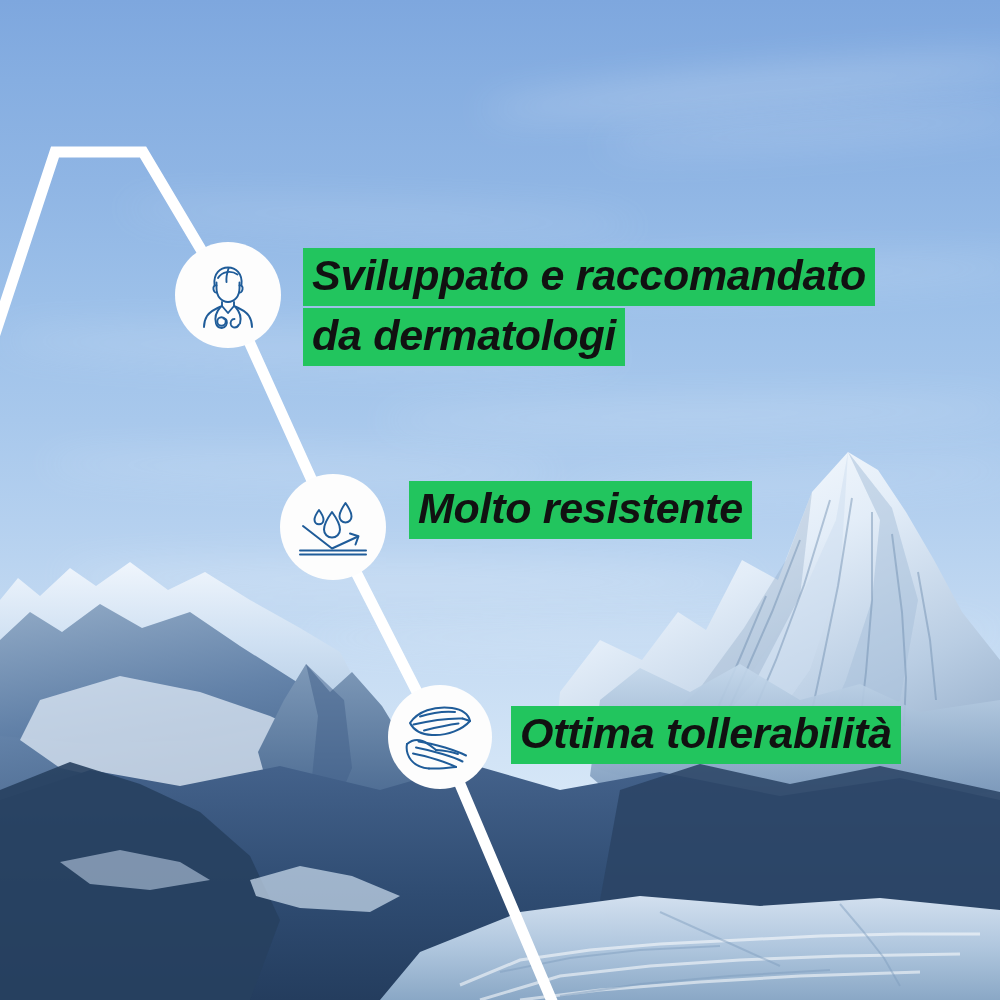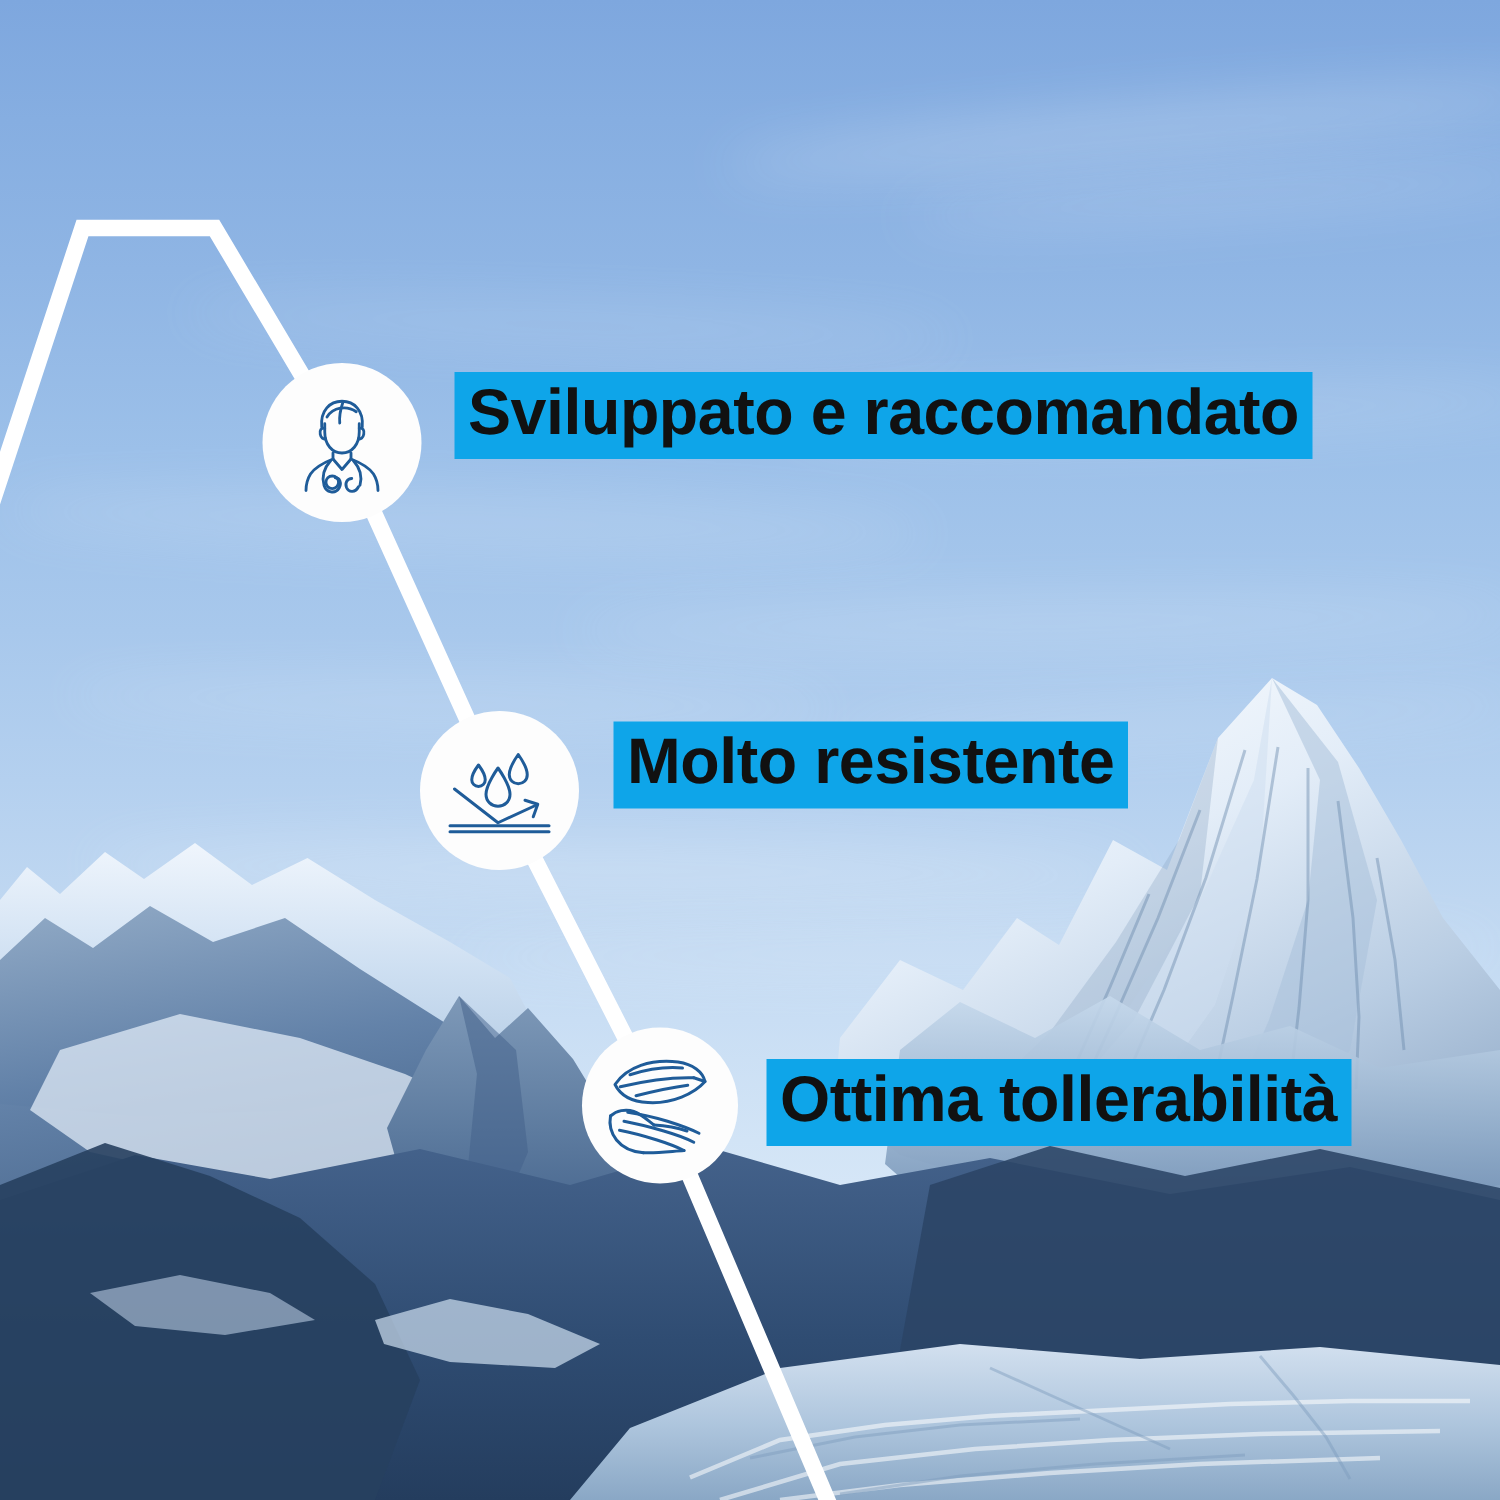--- a/index.html
+++ b/index.html
@@ -80,24 +80,25 @@
   
   .label {
     position: absolute;
     font-weight: bold;
     color: #111111;
     line-height: 1.0;
     letter-spacing: -0.3px;
   }
   .label .ln {
     display: table;
-    background: #0ea5e9;
+    background: #22c55e;
     padding: 6px 9px 9px 9px;
     margin: 0 0 2px 0;
     white-space: nowrap;
+    font-style: italic;
   }
   #label-1 { left: 303px; top: 248px; font-size: 43px; }
   #label-2 { left: 409px; top: 481px; font-size: 43px; text-align: center; }
   #label-3 { left: 511px; top: 706px; font-size: 43px; }
 </style>
 </head>
 <body>
 
 <div id="stage">
 
@@ -278,20 +279,21 @@
 
       <path d="M7 47 C6 52.5 7.5 58.5 11 63 C15 68 22 71 29 71.5"></path>
 
       <path d="M36 53 C44 53.5 52 55 58 57"></path>
       <path d="M29 71.5 C38 72 48 70.5 56 70"></path>
     </svg>
   </div>
 
   <div class="label" id="label-1">
     <span class="ln">Sviluppato e raccomandato</span>
+    <span class="ln">da dermatologi</span>
   </div>
 
   <div class="label" id="label-2">
     <span class="ln">Molto resistente</span>
   </div>
 
   <div class="label" id="label-3">
     <span class="ln">Ottima tollerabilità</span>
   </div>
 

